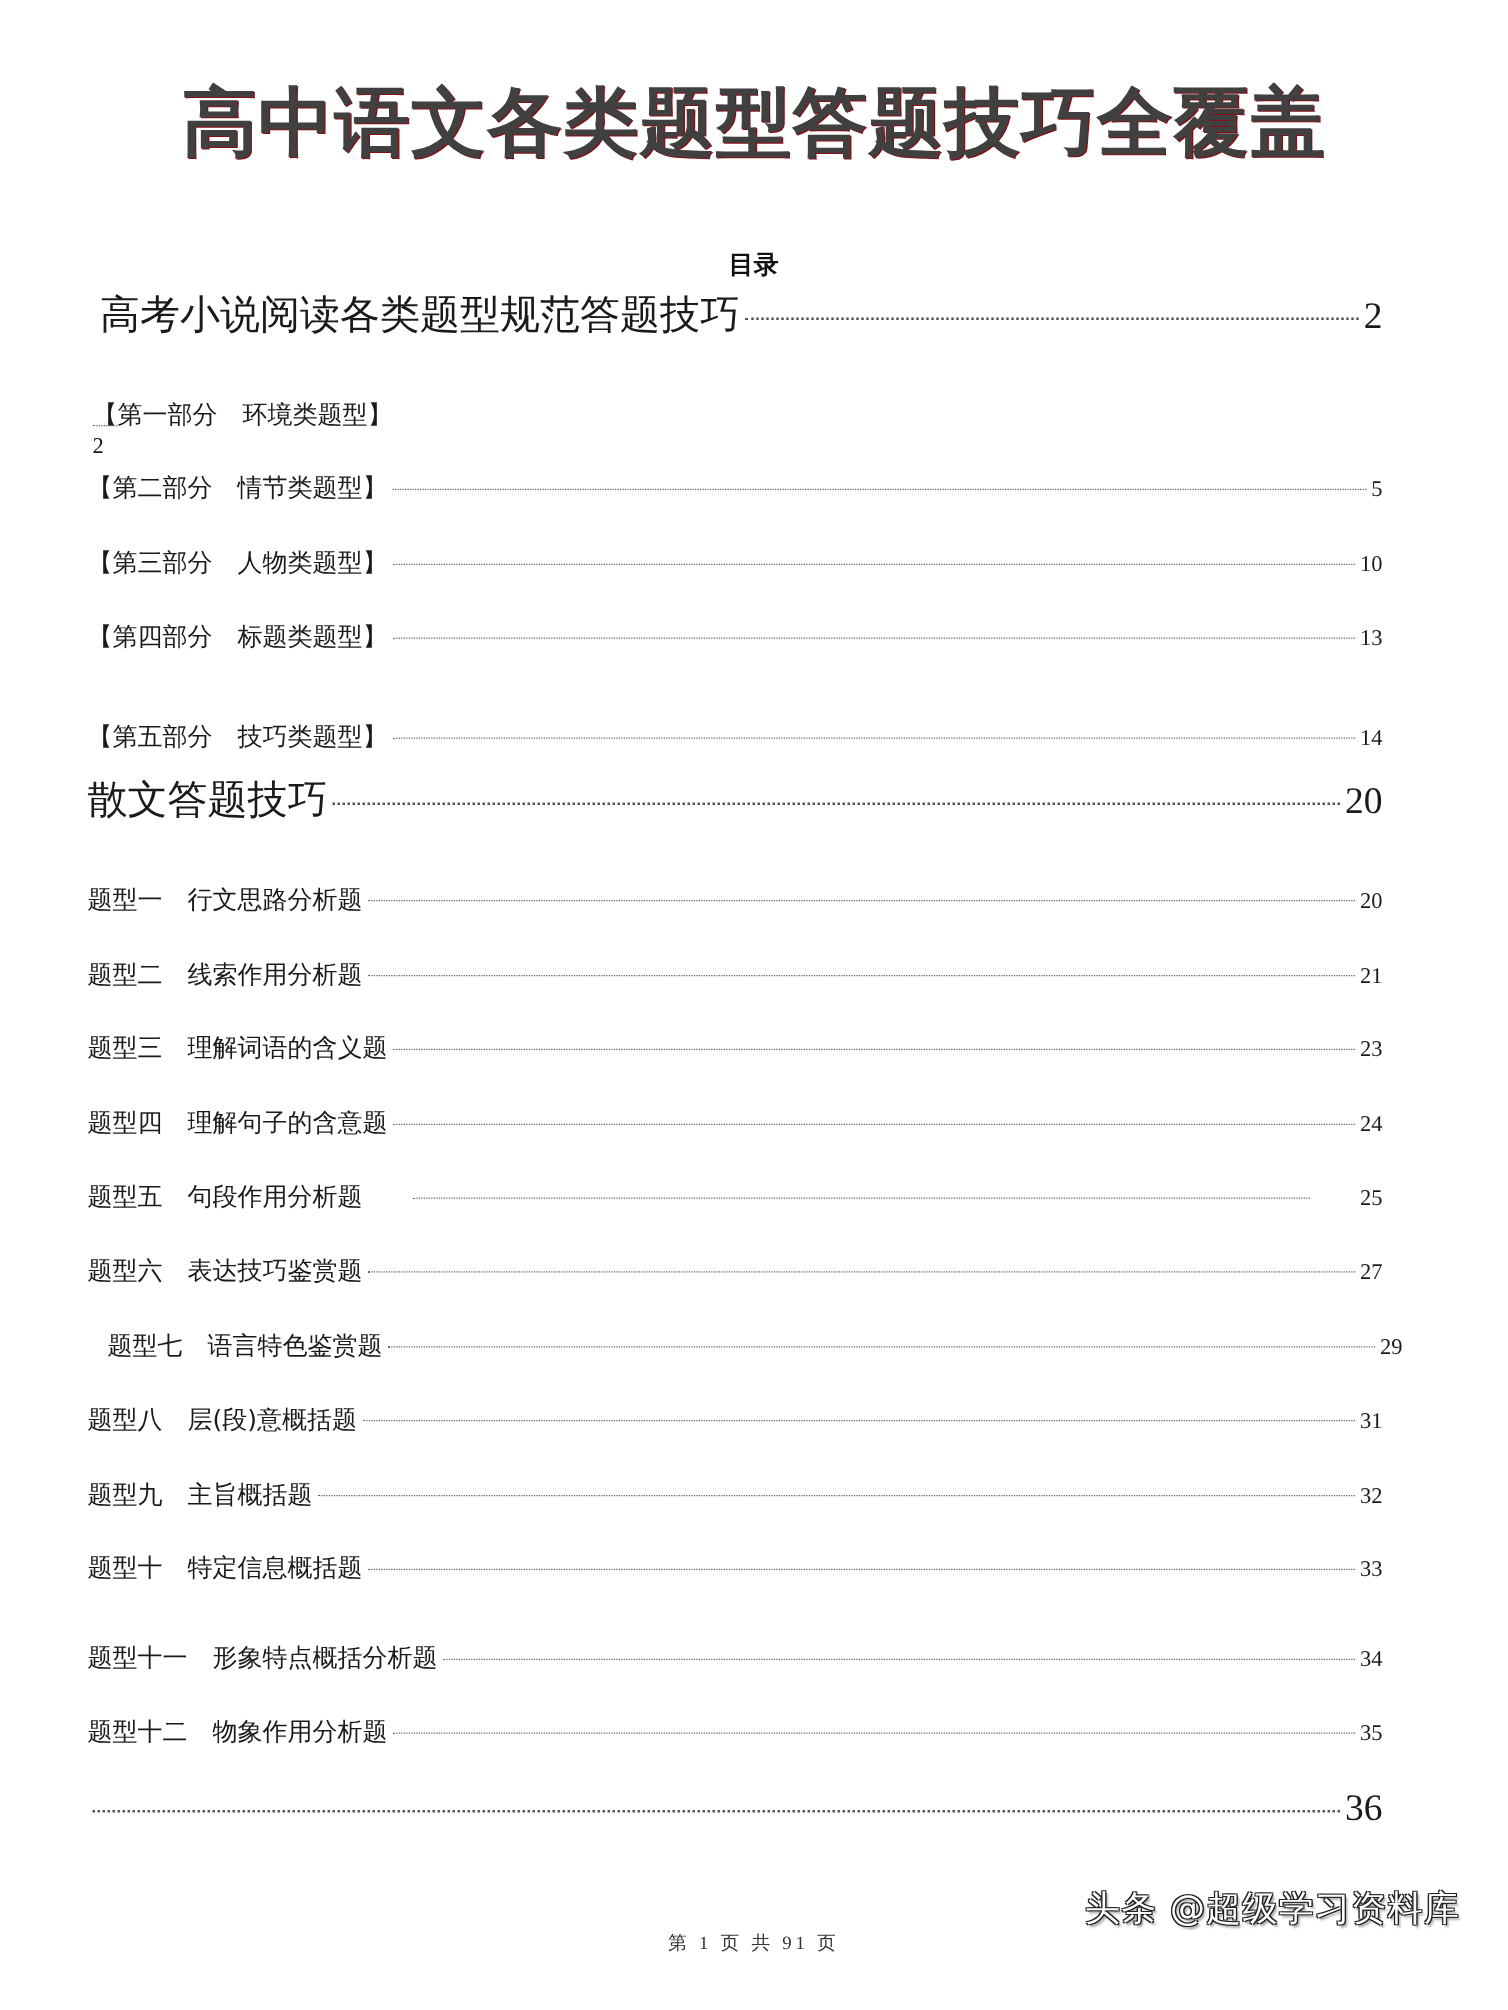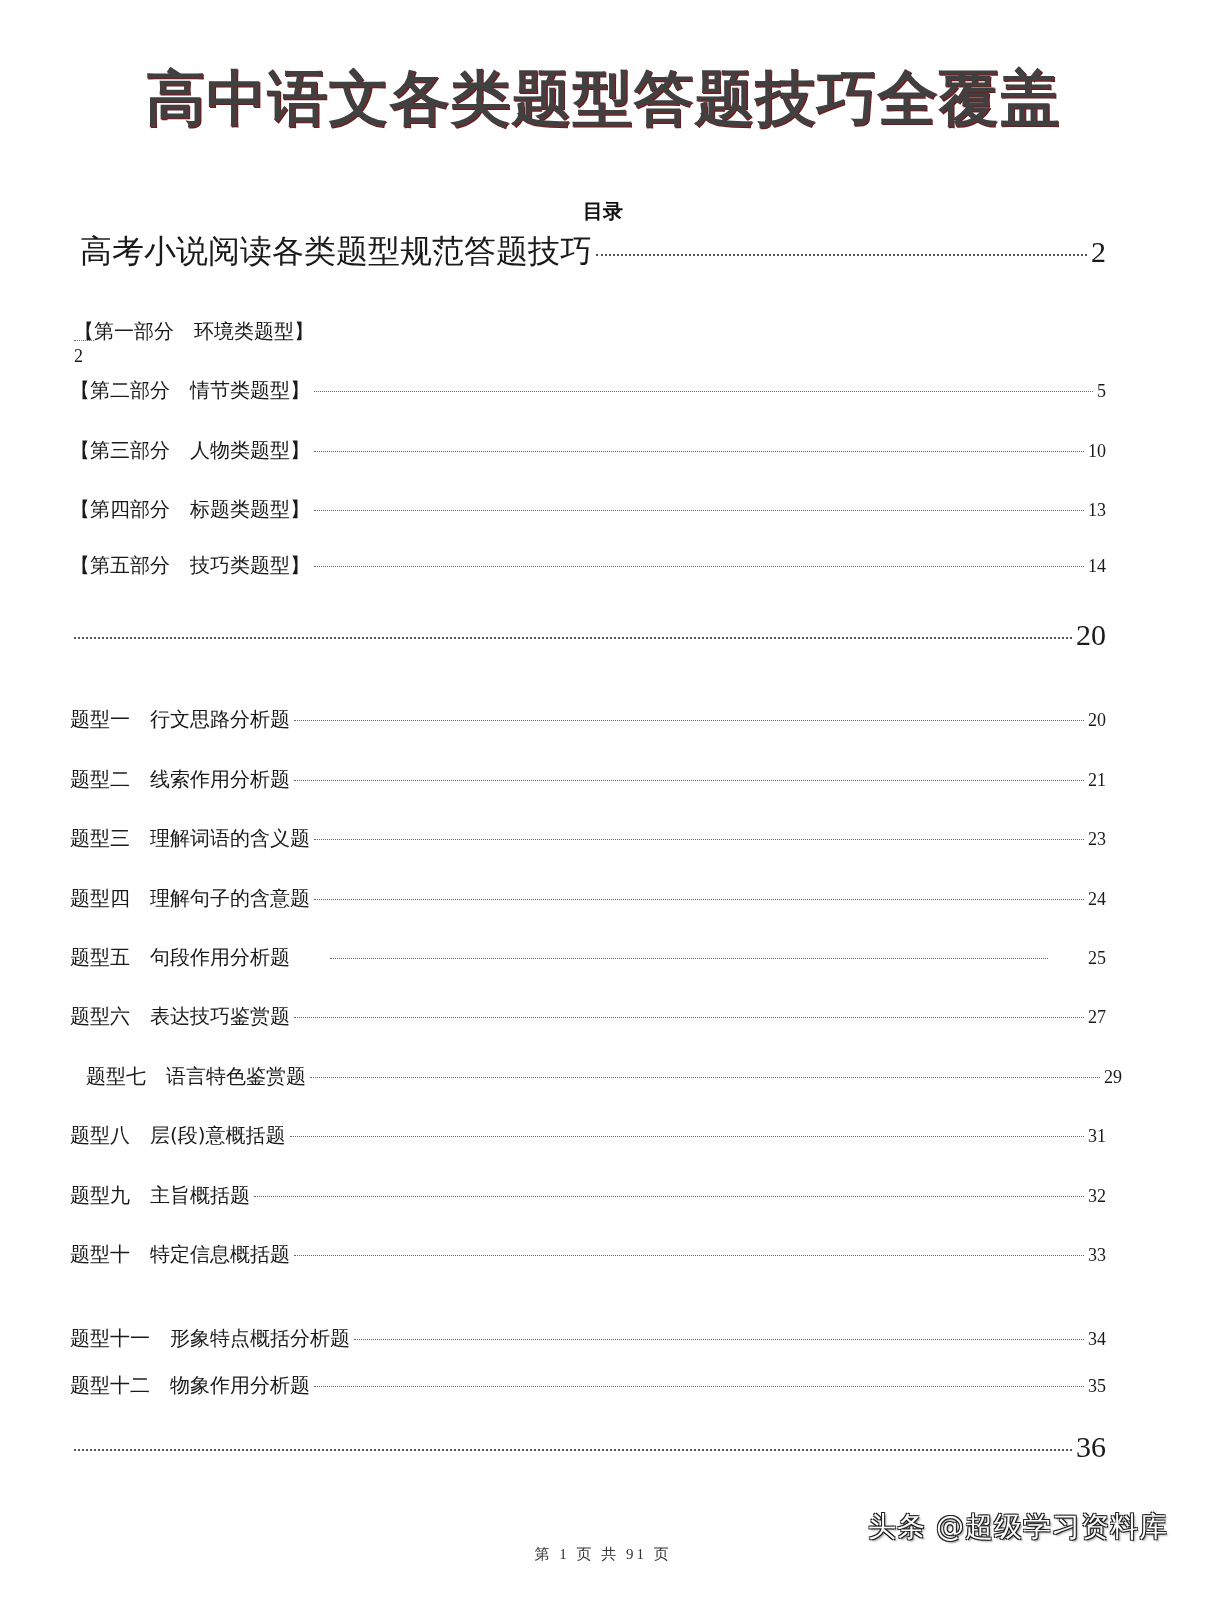--- a/index.html
+++ b/index.html
@@ -118,27 +118,28 @@
   <div class="toc-row lvl2" style="left:70px; top:437px; width:1036px;">
     <span class="label"><span>【第三部分</span><span class="gap"></span><span>人物类题型】</span></span>
     <span class="leader"></span>
     <span class="page">10</span>
   </div>
   <div class="toc-row lvl2" style="left:70px; top:496px; width:1036px;">
     <span class="label"><span>【第四部分</span><span class="gap"></span><span>标题类题型】</span></span>
     <span class="leader"></span>
     <span class="page">13</span>
   </div>
-  <div class="toc-row lvl2" style="left:70px; top:552px; width:1036px;">
+  <div class="toc-row lvl2" style="left:70px; top:576px; width:1036px;">
     <span class="label"><span>【第五部分</span><span class="gap"></span><span>技巧类题型】</span></span>
     <span class="leader"></span>
     <span class="page">14</span>
   </div>
 
   <div class="toc-row lvl1" style="left:70px; top:618px; width:1036px;">
+    <span class="label">散文答题技巧</span>
     <span class="leader"></span>
     <span class="page">20</span>
   </div>
 
   <div class="toc-row lvl2" style="left:70px; top:706px; width:1036px;">
     <span class="label"><span>题型一</span><span class="gap"></span><span>行文思路分析题</span></span>
     <span class="leader"></span>
     <span class="page">20</span>
   </div>
   <div class="toc-row lvl2" style="left:70px; top:766px; width:1036px;">
@@ -179,21 +180,21 @@
   <div class="toc-row lvl2" style="left:70px; top:1182px; width:1036px;">
     <span class="label"><span>题型九</span><span class="gap"></span><span>主旨概括题</span></span>
     <span class="leader"></span>
     <span class="page">32</span>
   </div>
   <div class="toc-row lvl2" style="left:70px; top:1241px; width:1036px;">
     <span class="label"><span>题型十</span><span class="gap"></span><span>特定信息概括题</span></span>
     <span class="leader"></span>
     <span class="page">33</span>
   </div>
-  <div class="toc-row lvl2" style="left:70px; top:1313px; width:1036px;margin-top:12px;">
+  <div class="toc-row lvl2" style="left:70px; top:1313px; width:1036px;">
     <span class="label"><span>题型十一</span><span class="gap"></span><span>形象特点概括分析题</span></span>
     <span class="leader"></span>
     <span class="page">34</span>
   </div>
   <div class="toc-row lvl2" style="left:70px; top:1372px; width:1036px;">
     <span class="label"><span>题型十二</span><span class="gap"></span><span>物象作用分析题</span></span>
     <span class="leader"></span>
     <span class="page">35</span>
   </div>
 

